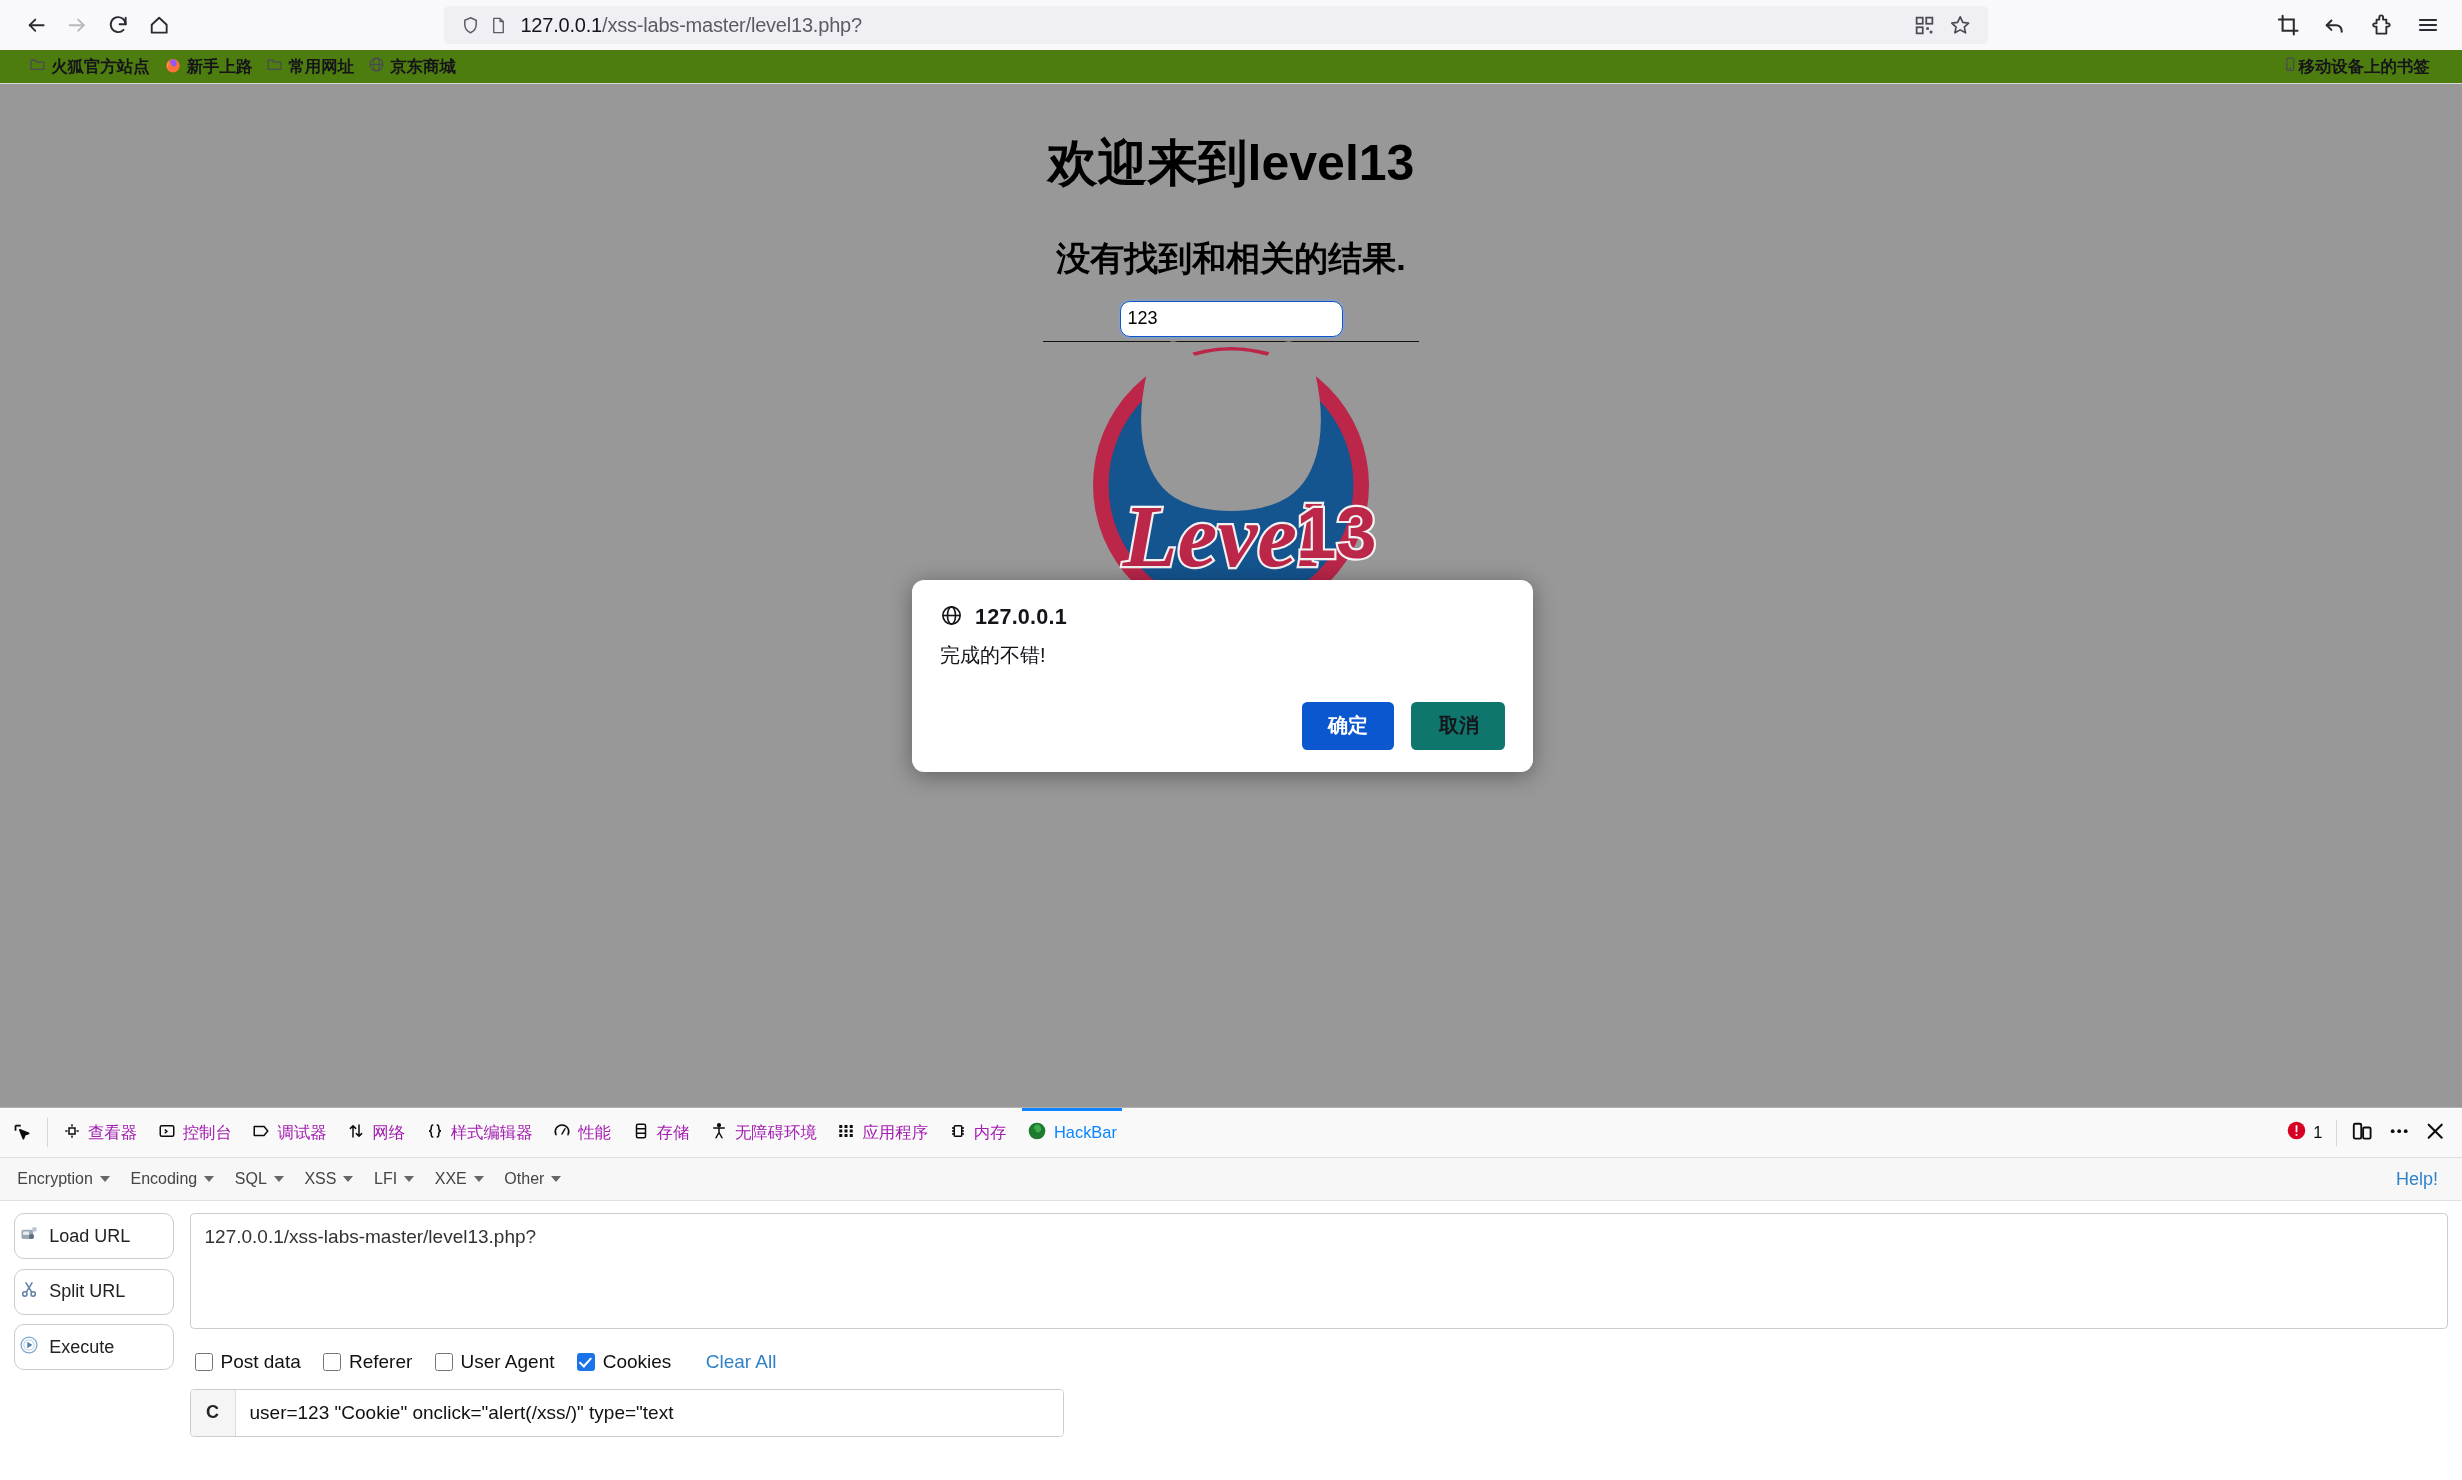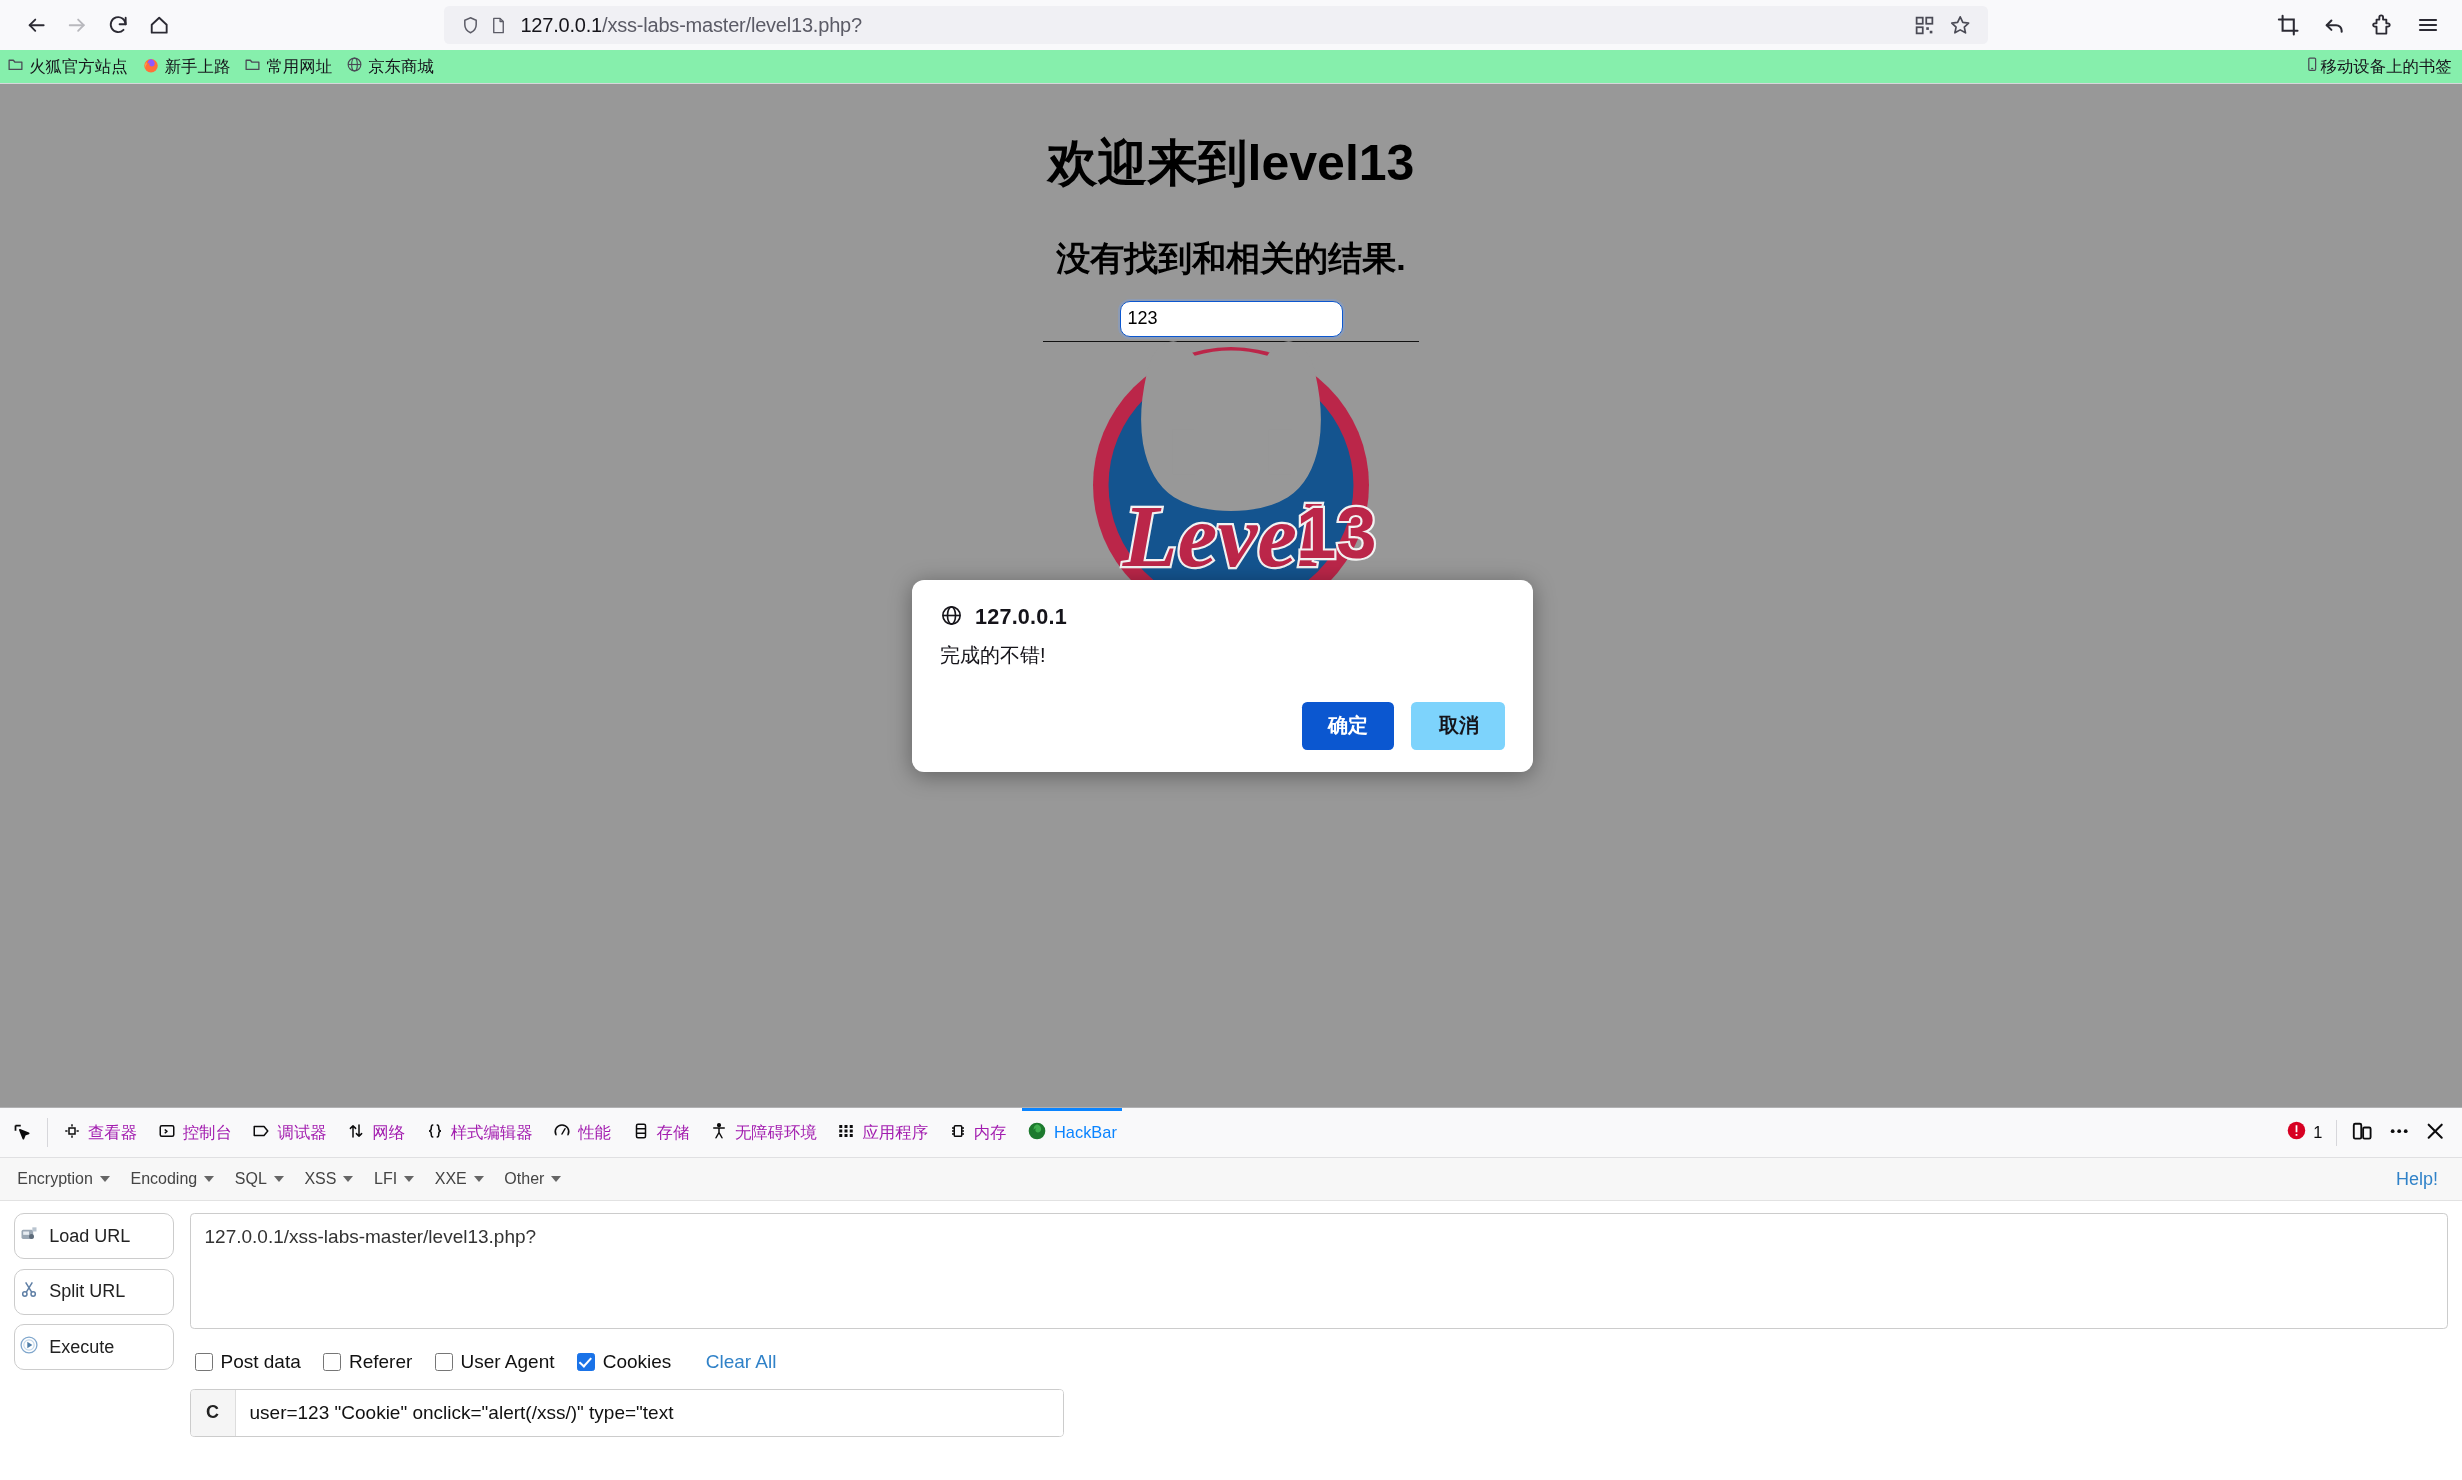--- a/index.html
+++ b/index.html
@@ -59,25 +59,26 @@
   .urlbar-icon { width: 29px; height: 29px; display:flex; align-items:center; justify-content:center;}
 
   #toolbar-right { display: flex; align-items: center; gap: 8.6px; padding-left: 15.5px;}
   #toolbar-right .nav-btn { width: 38px; height: 38px; }
 
   
   #bookmarks-bar {
     height: 34px;
     display: flex;
     align-items: center;
-    padding: 0 0;
-    background: #86efac;
+    padding: 0 22px;
+    background: #4d7c0f;
     border-bottom: 0.9px solid #d7d7db;
     font-size: 16.4px;
     color: #15141a;
+    font-weight: bold;
   }
   .bm-item {
     display: flex; align-items: center;
     gap: 5.2px;
     padding: 2.6px 7px;
     border-radius: 3.4px;
     white-space: nowrap;
   }
   .bm-label { font-size: 16.4px; color: #15141a; }
   #bookmarks-right { margin-left: auto; display:flex; align-items:center; padding-right: 10.3px;}
@@ -177,21 +178,21 @@
   .modal-btn {
     font-size: 20px;
     font-weight: bold;
     border: none;
     border-radius: 5.2px;
     padding: 10.3px 26px;
     cursor: pointer;
     font-family: "Liberation Sans", sans-serif;
   }
   #modal-ok { background: #0b57d0; color: #fff; }
-  #modal-cancel { background: #7dd3fc; color: #15141a; padding-left: 28px; }
+  #modal-cancel { background: #0f766e; color: #15141a; padding-left: 28px; }
 
   
   #devtools {
     width: 2462px;
     height: 407px;
     background: #fff;
     border-top: 0.9px solid #b1b1b3;
   }
   #dt-tabbar {
     height: 50px;

